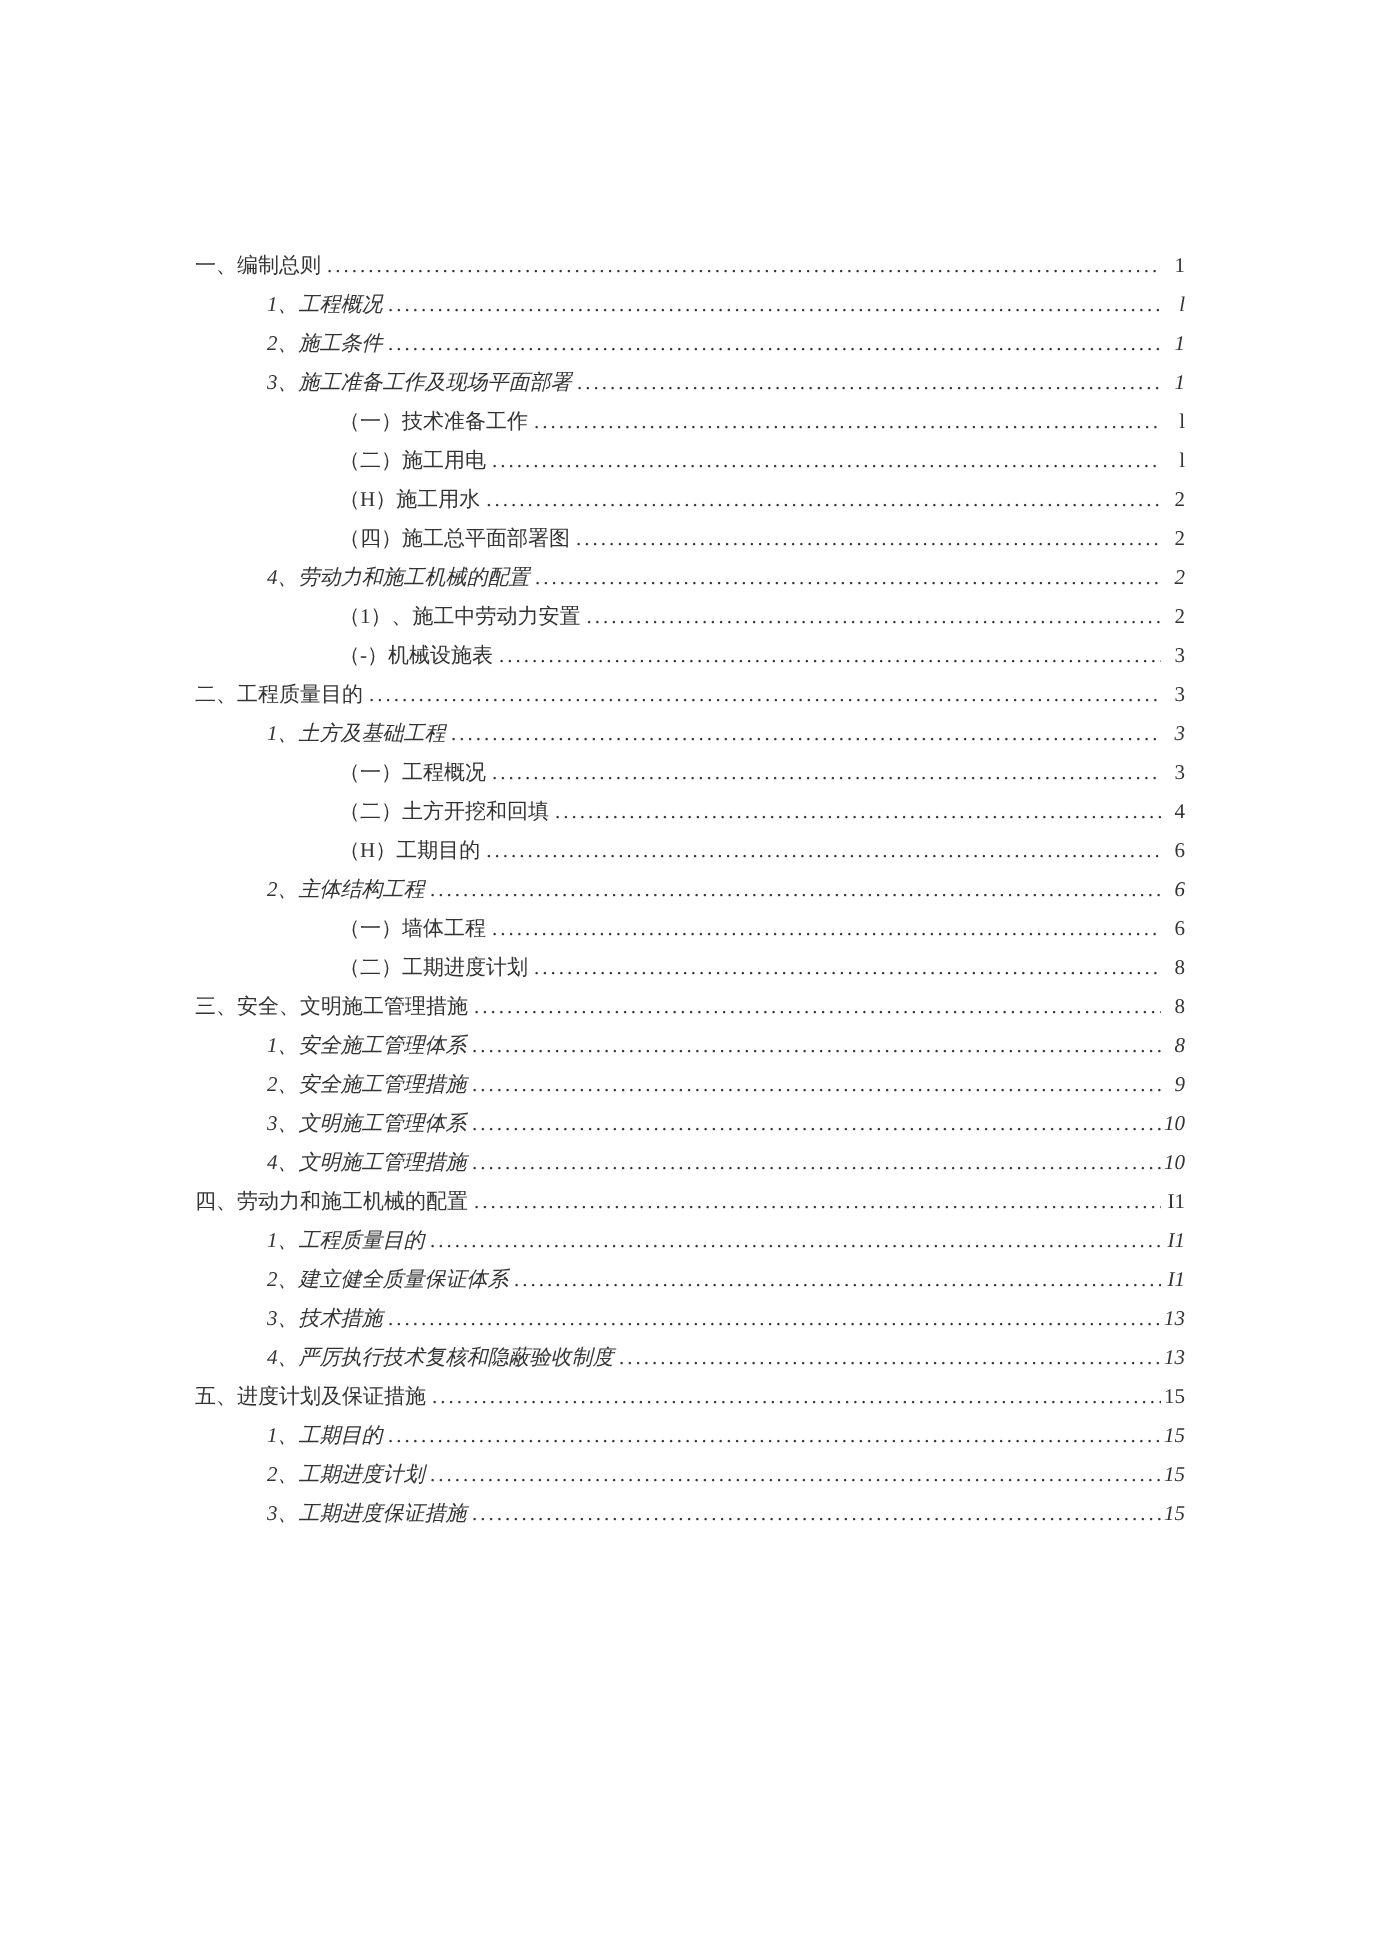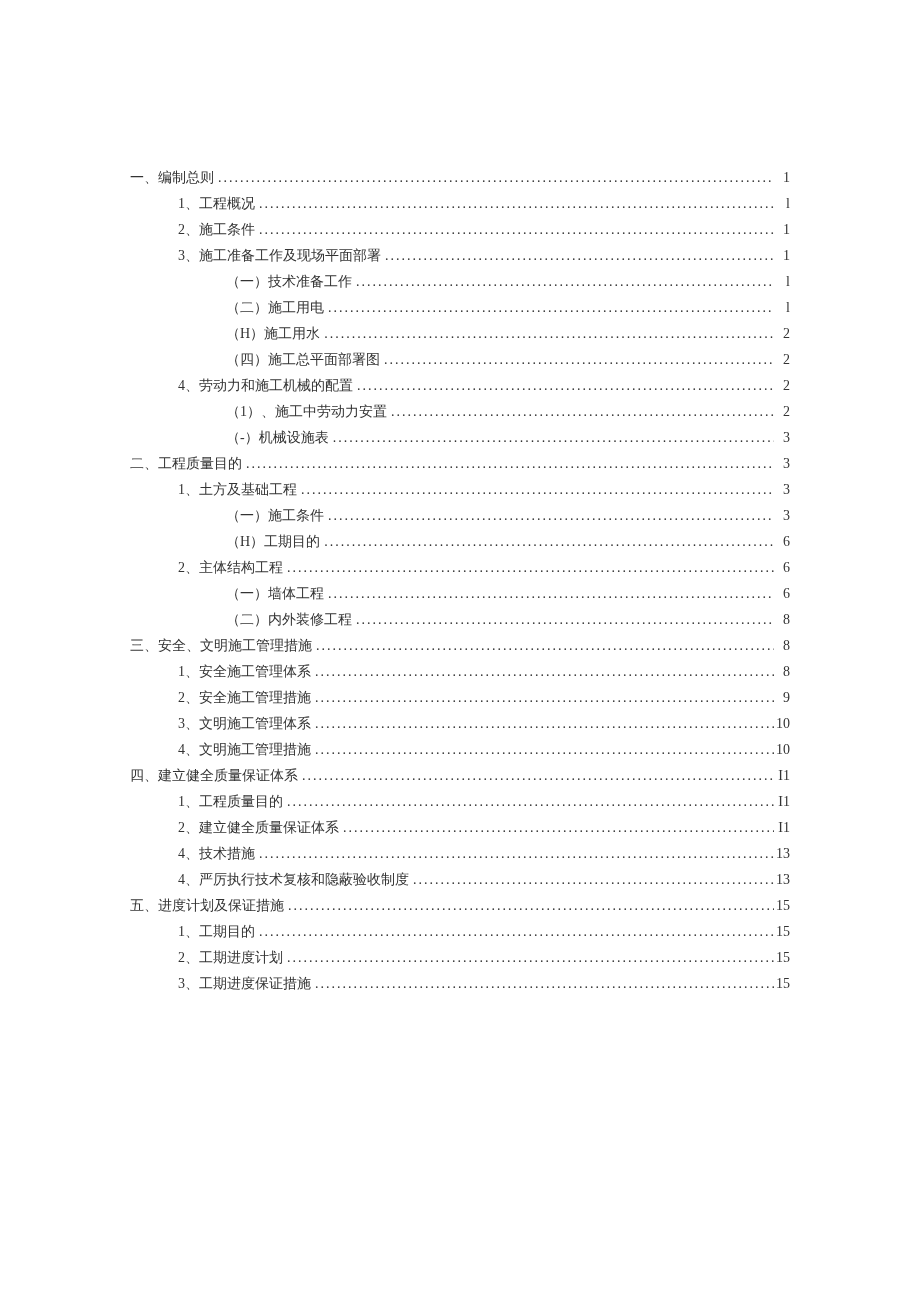--- a/index.html
+++ b/index.html
@@ -37,21 +37,21 @@
     }
     .toc-leader::before {
       content: "........................................................................................................................................................................................";
     }
     .toc-page {
       flex-shrink: 0;
       text-align: right;
       min-width: 16px;
     }
     .level-0 { padding-left: 0; }
-    .level-1 { padding-left: 48px; }
+    .level-1 { padding-left: 48px; font-style: italic; }
     .level-2 { padding-left: 96px; align-items: center; }
   </style>
 </head>
 <body>
 
 <div class="toc" id="toc-container">
     <div class="toc-row level-0">
       <span class="toc-label">一、编制总则</span>
       <span class="toc-leader"></span>
       <span class="toc-page">1</span>
@@ -110,41 +110,46 @@
       <span class="toc-label">二、工程质量目的</span>
       <span class="toc-leader"></span>
       <span class="toc-page">3</span>
     </div>
     <div class="toc-row level-1">
       <span class="toc-label">1、土方及基础工程</span>
       <span class="toc-leader"></span>
       <span class="toc-page">3</span>
     </div>
     <div class="toc-row level-2">
-      <span class="toc-label">（一）施工条件</span>
-      <span class="toc-leader"></span>
-      <span class="toc-page">3</span>
+      <span class="toc-label">（一）工程概况</span>
+      <span class="toc-leader"></span>
+      <span class="toc-page">3</span>
+    </div>
+    <div class="toc-row level-2">
+      <span class="toc-label">（二）土方开挖和回填</span>
+      <span class="toc-leader"></span>
+      <span class="toc-page">4</span>
     </div>
     <div class="toc-row level-2">
       <span class="toc-label">（H）工期目的</span>
       <span class="toc-leader"></span>
       <span class="toc-page">6</span>
     </div>
     <div class="toc-row level-1">
       <span class="toc-label">2、主体结构工程</span>
       <span class="toc-leader"></span>
       <span class="toc-page">6</span>
     </div>
     <div class="toc-row level-2">
       <span class="toc-label">（一）墙体工程</span>
       <span class="toc-leader"></span>
       <span class="toc-page">6</span>
     </div>
     <div class="toc-row level-2">
-      <span class="toc-label">（二）内外装修工程</span>
+      <span class="toc-label">（二）工期进度计划</span>
       <span class="toc-leader"></span>
       <span class="toc-page">8</span>
     </div>
     <div class="toc-row level-0">
       <span class="toc-label">三、安全、文明施工管理措施</span>
       <span class="toc-leader"></span>
       <span class="toc-page">8</span>
     </div>
     <div class="toc-row level-1">
       <span class="toc-label">1、安全施工管理体系</span>
@@ -160,36 +165,36 @@
       <span class="toc-label">3、文明施工管理体系</span>
       <span class="toc-leader"></span>
       <span class="toc-page">10</span>
     </div>
     <div class="toc-row level-1">
       <span class="toc-label">4、文明施工管理措施</span>
       <span class="toc-leader"></span>
       <span class="toc-page">10</span>
     </div>
     <div class="toc-row level-0">
-      <span class="toc-label">四、建立健全质量保证体系</span>
+      <span class="toc-label">四、劳动力和施工机械的配置</span>
       <span class="toc-leader"></span>
       <span class="toc-page">I1</span>
     </div>
     <div class="toc-row level-1">
       <span class="toc-label">1、工程质量目的</span>
       <span class="toc-leader"></span>
       <span class="toc-page">I1</span>
     </div>
     <div class="toc-row level-1">
       <span class="toc-label">2、建立健全质量保证体系</span>
       <span class="toc-leader"></span>
       <span class="toc-page">I1</span>
     </div>
     <div class="toc-row level-1">
-      <span class="toc-label">4、技术措施</span>
+      <span class="toc-label">3、技术措施</span>
       <span class="toc-leader"></span>
       <span class="toc-page">13</span>
     </div>
     <div class="toc-row level-1">
       <span class="toc-label">4、严厉执行技术复核和隐蔽验收制度</span>
       <span class="toc-leader"></span>
       <span class="toc-page">13</span>
     </div>
     <div class="toc-row level-0">
       <span class="toc-label">五、进度计划及保证措施</span>

